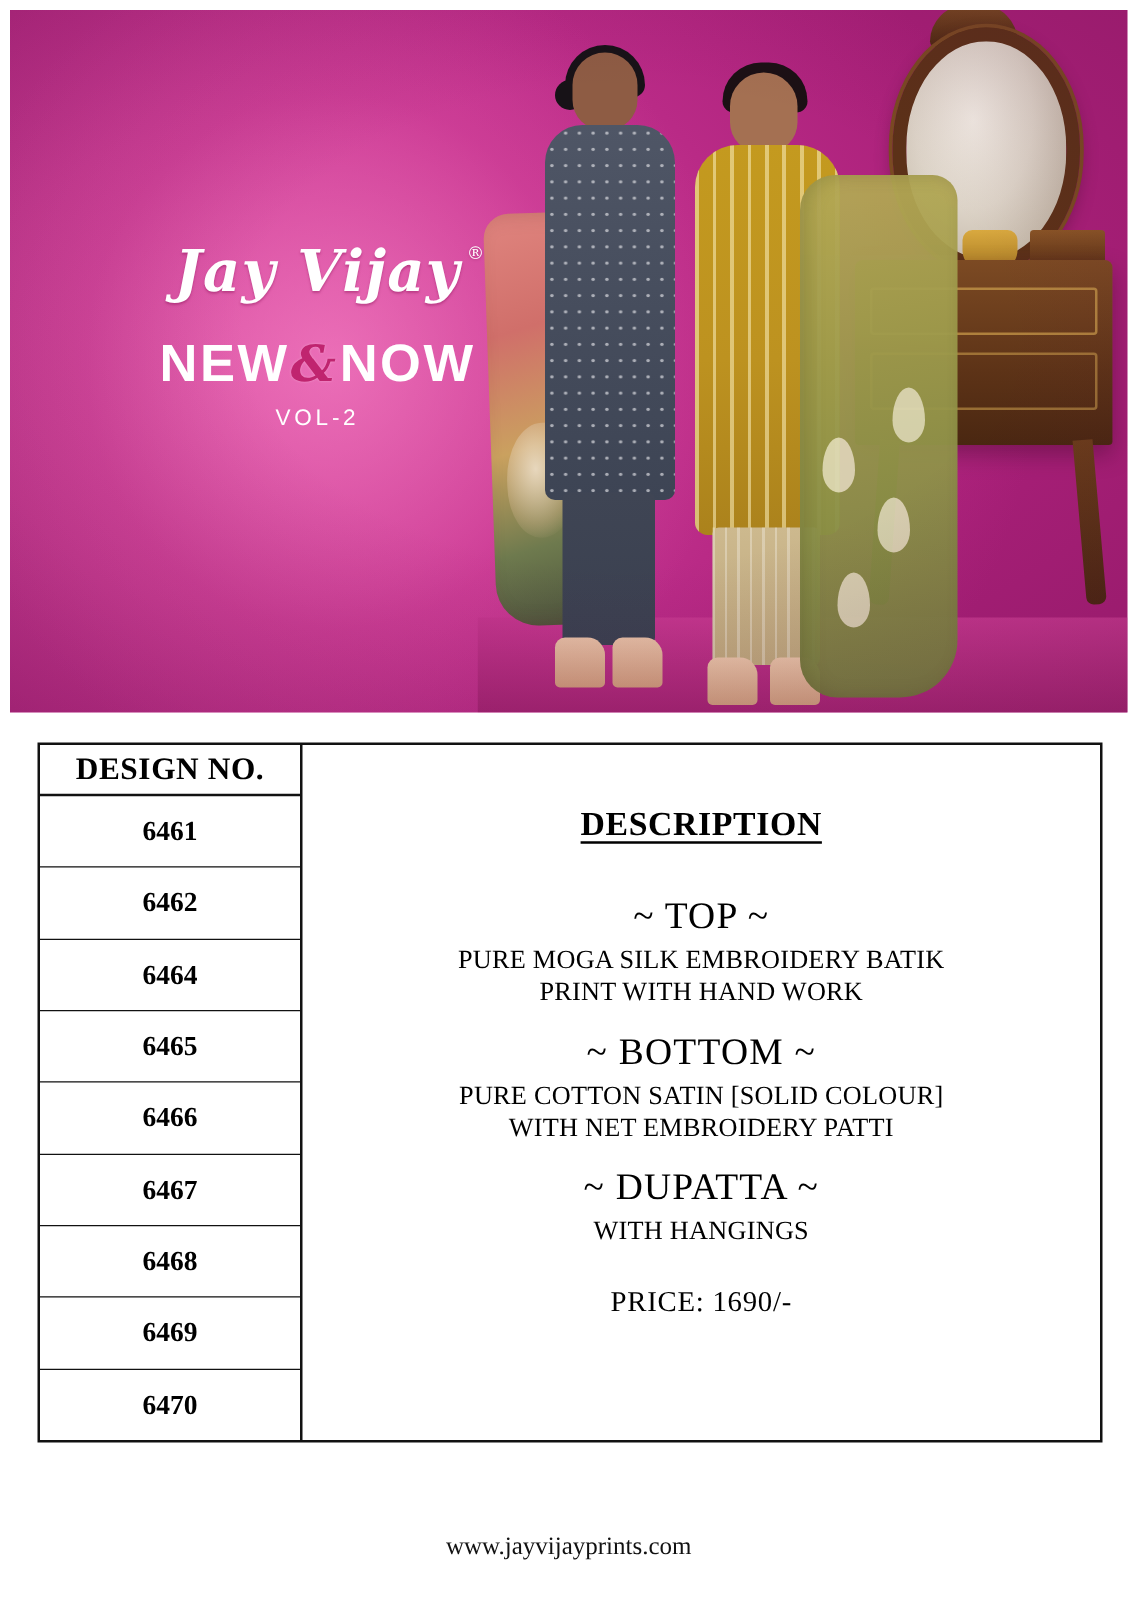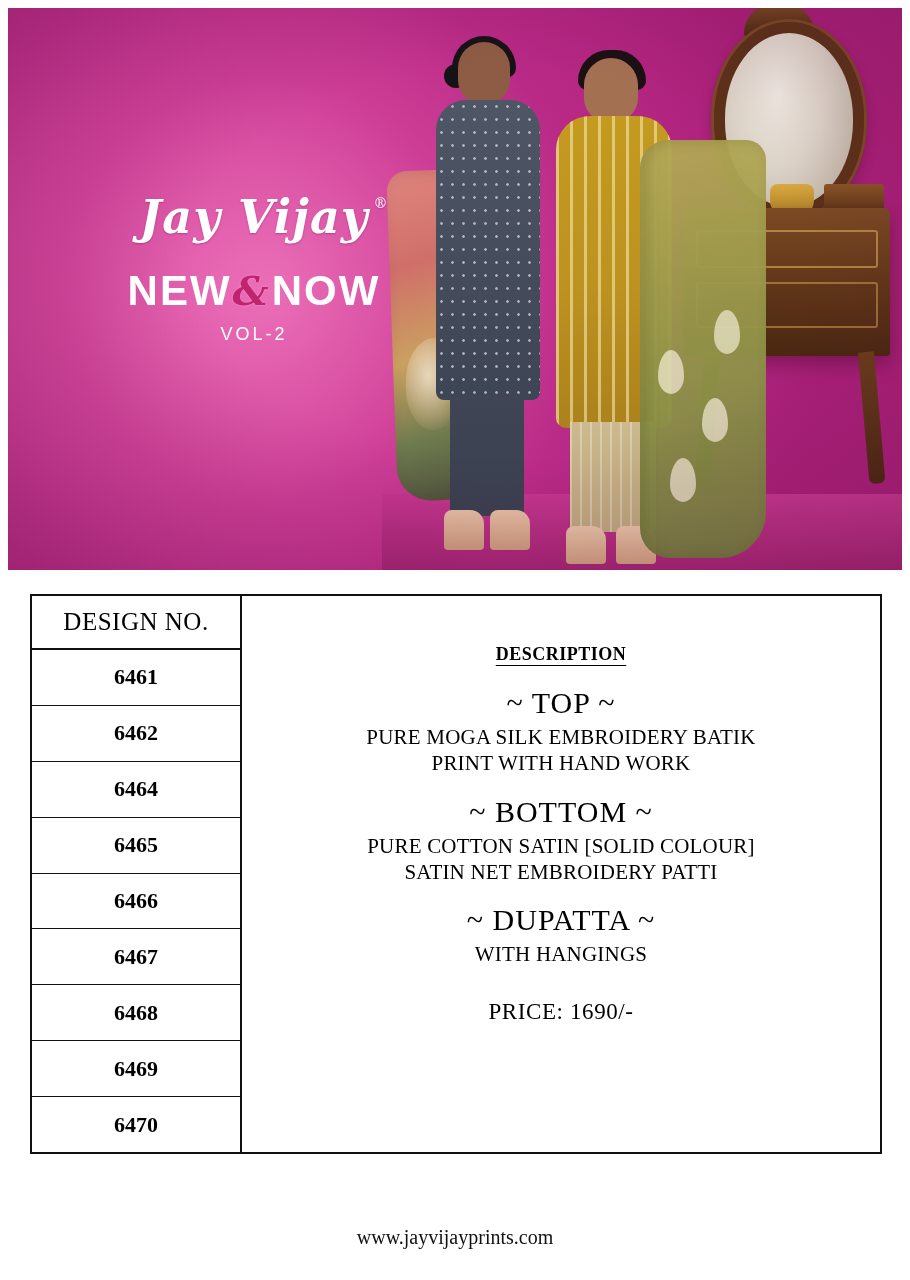--- a/index.html
+++ b/index.html
@@ -293,24 +293,24 @@
     width: 852px; height: 560px;
     border: 2px solid #111;
   }
   .detail-inner { display: flex; height: 100%; }
   .col-design {
     width: 210px;
     border-right: 2px solid #111;
     display: flex; flex-direction: column;
   }
   .design-head {
-    height: 54px;
+    height: 41px;
     display: flex; align-items: center; justify-content: center;
     font-family: "Liberation Serif", serif;
-    font-weight: normal; font-size: 25px; letter-spacing: 0.5px;
+    font-weight: bold; font-size: 25px; letter-spacing: 0.5px;
     color: #000;
     border-bottom: 2px solid #111;
   }
   .design-cell {
     flex: 1;
     display: flex; align-items: center; justify-content: center;
     font-family: "Liberation Serif", serif;
     font-weight: bold; font-size: 22px;
     color: #000;
     border-bottom: 1.5px solid #111;
@@ -319,25 +319,25 @@
 
   .col-desc {
     flex: 1;
     display: flex; flex-direction: column; align-items: center;
     padding-top: 48px;
     text-align: center;
     color: #000;
   }
   .desc-title {
     font-family: "Liberation Serif", serif;
-    font-weight: bold; font-size: 18px;
+    font-weight: bold; font-size: 27px;
     letter-spacing: 0.5px;
     text-decoration: underline;
     text-underline-offset: 5px;
-    margin-bottom: 21px;
+    margin-bottom: 41px;
   }
   .sec { margin-bottom: 18px; }
   .sec-head {
     font-family: "Liberation Serif", serif;
     font-size: 30px; font-weight: normal;
     letter-spacing: 1px;
     margin-bottom: 4px;
   }
   .sec-line {
     font-family: "Liberation Serif", serif;
@@ -457,21 +457,21 @@
 
         <div class="sec">
           <div class="sec-head">~ TOP ~</div>
           <div class="sec-line">PURE MOGA SILK EMBROIDERY BATIK</div>
           <div class="sec-line">PRINT WITH HAND WORK</div>
         </div>
 
         <div class="sec">
           <div class="sec-head">~ BOTTOM ~</div>
           <div class="sec-line">PURE COTTON SATIN [SOLID COLOUR]</div>
-          <div class="sec-line">SATIN NET EMBROIDERY PATTI</div>
+          <div class="sec-line">WITH NET EMBROIDERY PATTI</div>
         </div>
 
         <div class="sec">
           <div class="sec-head">~ DUPATTA ~</div>
           <div class="sec-line">WITH HANGINGS</div>
         </div>
 
         <div class="price">PRICE: 1690/-</div>
       </div>
 

